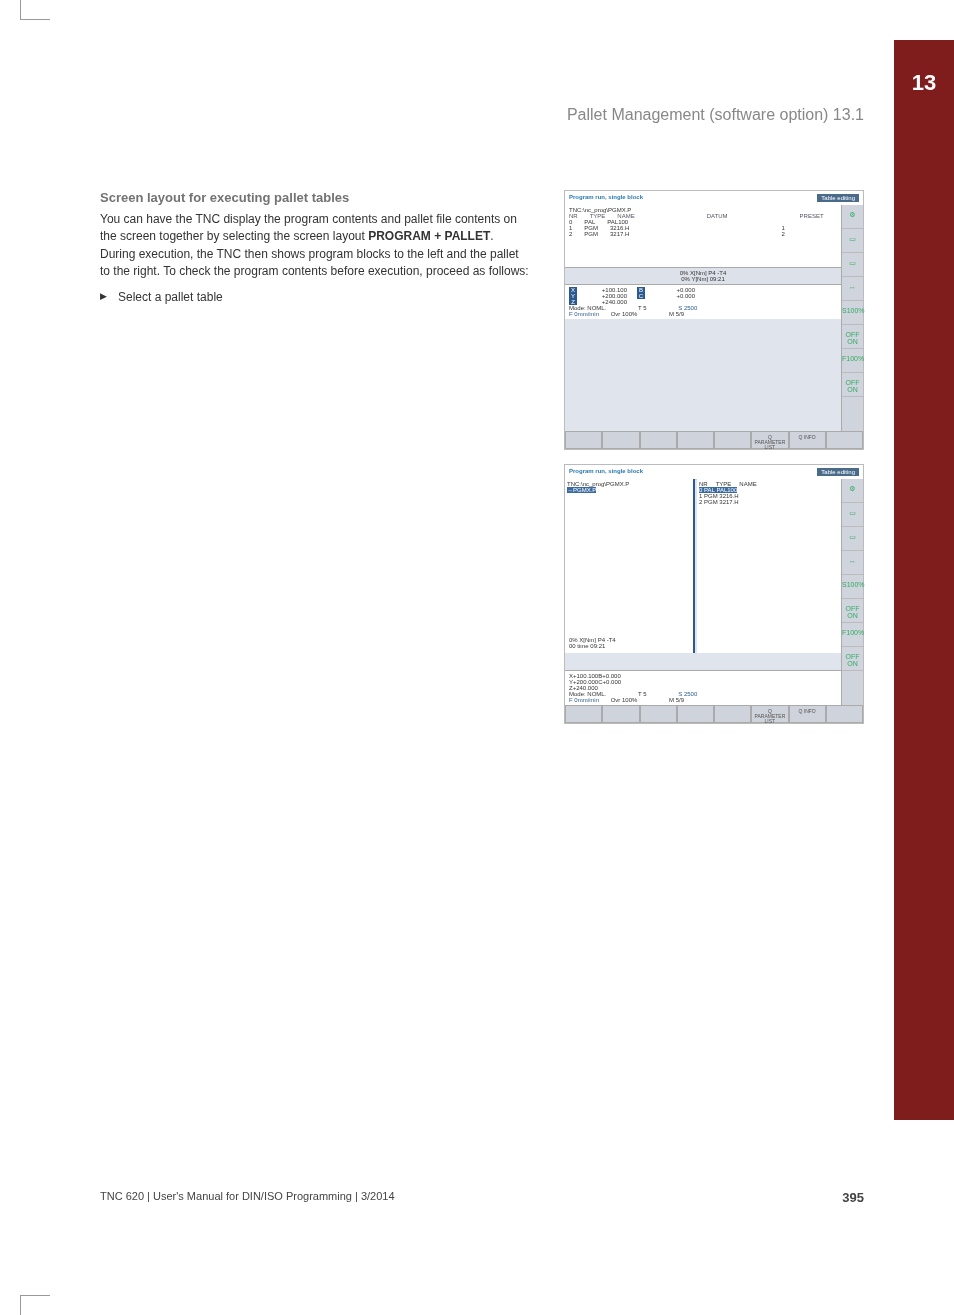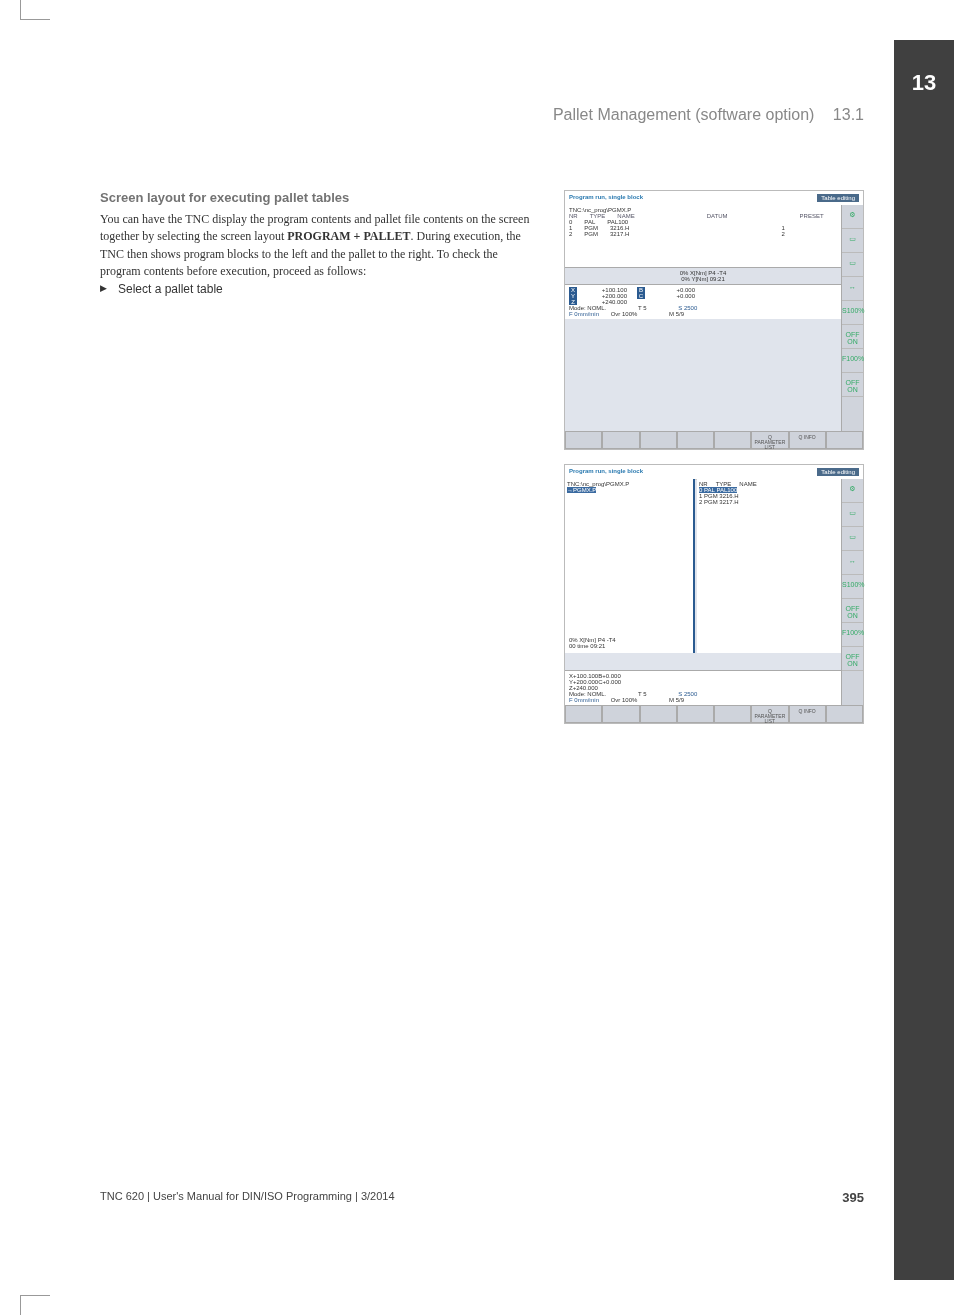--- a/index.html
+++ b/index.html
@@ -1,28 +1,28 @@
 <!DOCTYPE html>
 <html><head>
 <meta charset="utf-8">
 <style>
   * { box-sizing: border-box; margin: 0; padding: 0; }
   body { font-family: Arial, Helvetica, sans-serif; font-size: 12px; color: #333; background: #fff; width: 954px; height: 1315px; position: relative; }
   .crop-tl { position: absolute; top: 0; left: 20px; width: 30px; height: 20px; border-left: 1px solid #999; border-bottom: 1px solid #999; }
   .crop-bl { position: absolute; bottom: 0; left: 20px; width: 30px; height: 20px; border-left: 1px solid #999; border-top: 1px solid #999; }
-  .side-tab { position: absolute; right: 0; top: 40px; width: 60px; height: 1240px; background: #404040; }
+  .side-tab { position: absolute; right: 0; top: 40px; width: 60px; height: 1080px; background: #7f1d1d; }
   .side-tab .chap { color: #fff; font-size: 22px; font-weight: bold; text-align: center; padding-top: 30px; }
   .header-line { position: absolute; top: 106px; left: 100px; right: 90px; text-align: right; font-size: 16px; color: #888; }
   .header-line .sec { display: inline; }
-  .header-line .num { margin-left: 14px; }
+  .header-line .num { }
   .content { position: absolute; top: 190px; left: 100px; right: 90px; }
   .col-left { width: 430px; float: left; }
   .col-right { width: 300px; float: right; }
   h3 { font-size: 13px; font-weight: bold; margin-bottom: 6px; color: #737373; }
-  p { line-height: 1.45; margin-bottom: 0; font-family: Liberation Serif, serif; }
+  p { line-height: 1.45; margin-bottom: 8px; }
   ul.steps { list-style: none; margin-left: 0; }
   ul.steps li { position: relative; padding-left: 18px; margin-bottom: 8px; line-height: 1.45; }
   ul.steps li::before { content: "▶"; position: absolute; left: 0; top: 1px; font-size: 9px; color: #333; }
   .b { font-weight: bold; }
   .fig { width: 300px; height: 260px; margin-bottom: 14px; background: #e0e4ec; border: 1px solid #bbb; position: relative; font-size: 6px; line-height: 1; color: #333; }
   .fig .titlebar { background: #fff; border-bottom: 1px solid #ccc; padding: 3px 4px; display: flex; justify-content: space-between; }
   .fig .titlebar .t1 { color: #2b7ab0; font-weight: bold; }
   .fig .titlebar .t2 { background: #4a6a8a; color: #fff; padding: 1px 4px; }
   .fig .inner { position: absolute; top: 14px; left: 0; right: 22px; bottom: 0; }
   .fig .side-icons { position: absolute; top: 14px; right: 0; width: 22px; bottom: 18px; background: #d0d4dc; border-left: 1px solid #aaa; }

